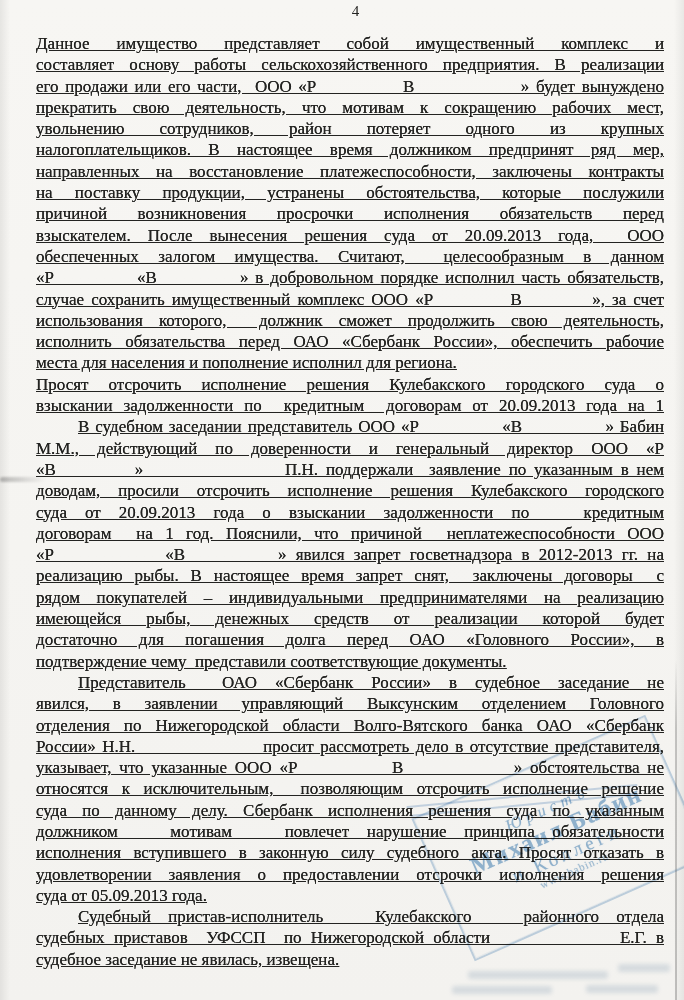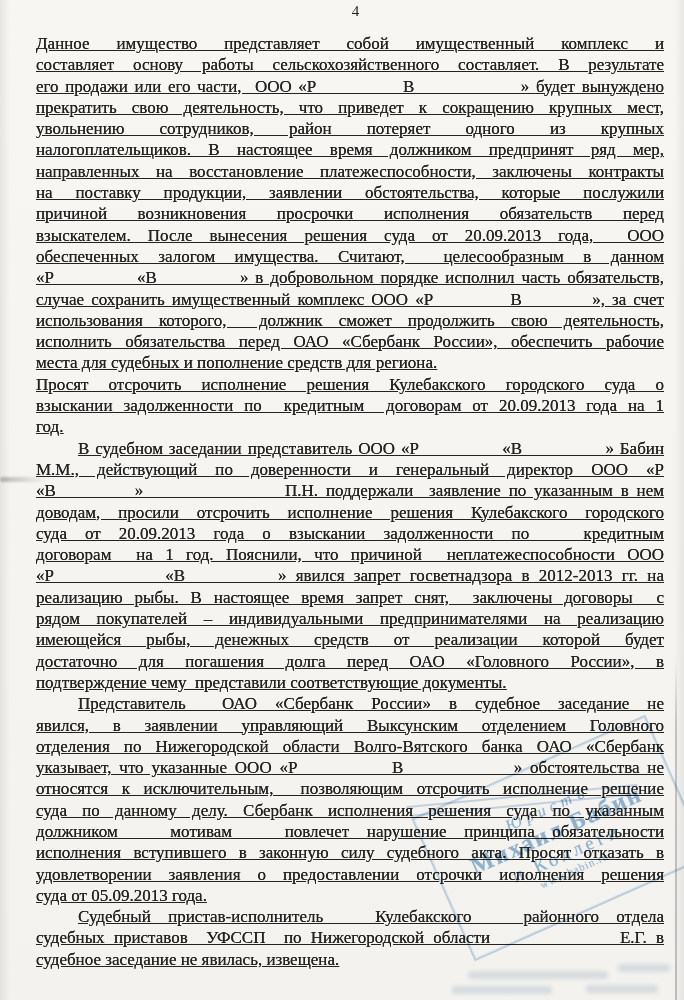--- a/index.html
+++ b/index.html
@@ -87,59 +87,59 @@
 </head>
 <body>
 
 <div class="page" style="--ink: #232321; --wm-color: #84aed2;">
 
   <div class="page-number">4</div>
 
   <div class="text-block" id="paragraphs">
       <div class="para">
         <div class="line">Данное имущество представляет собой имущественный комплекс и</div>
-        <div class="line">составляет основу работы сельскохозяйственного составляет. В результате</div>
+        <div class="line">составляет основу работы сельскохозяйственного предприятия. В реализации</div>
         <div class="line">его продажи или его части,&nbsp; ООО «Р&nbsp;&nbsp;&nbsp;&nbsp;&nbsp;&nbsp;&nbsp;&nbsp;&nbsp;&nbsp;&nbsp;&nbsp;&nbsp;В&nbsp;&nbsp;&nbsp;&nbsp;&nbsp;&nbsp;&nbsp;&nbsp;&nbsp;&nbsp;&nbsp;&nbsp;&nbsp;&nbsp;&nbsp;&nbsp;» будет вынуждено</div>
-        <div class="line">прекратить свою деятельность, что приведет к сокращению крупных мест,</div>
+        <div class="line">прекратить свою деятельность, что мотивам к сокращению рабочих мест,</div>
         <div class="line">увольнению сотрудников, район потеряет одного из крупных</div>
         <div class="line">налогоплательщиков. В настоящее время должником предпринят ряд мер,</div>
         <div class="line">направленных на восстановление платежеспособности, заключены контракты</div>
-        <div class="line">на поставку продукции, заявлении обстоятельства, которые послужили</div>
+        <div class="line">на поставку продукции, устранены обстоятельства, которые послужили</div>
         <div class="line">причиной возникновения просрочки исполнения обязательств перед</div>
         <div class="line">взыскателем. После вынесения решения суда от 20.09.2013 года,&nbsp;&nbsp;ООО</div>
         <div class="line">обеспеченных залогом имущества. Считают,&nbsp; целесообразным в данном</div>
         <div class="line">«Р&nbsp;&nbsp;&nbsp;&nbsp;&nbsp;&nbsp;&nbsp;&nbsp;&nbsp;&nbsp;&nbsp;&nbsp;«В&nbsp;&nbsp;&nbsp;&nbsp;&nbsp;&nbsp;&nbsp;&nbsp;&nbsp;&nbsp;&nbsp;&nbsp;» в добровольном порядке исполнил часть обязательств,</div>
         <div class="line">случае сохранить имущественный комплекс ООО «Р&nbsp;&nbsp;&nbsp;&nbsp;&nbsp;&nbsp;&nbsp;&nbsp;&nbsp;&nbsp;&nbsp;В&nbsp;&nbsp;&nbsp;&nbsp;&nbsp;&nbsp;&nbsp;&nbsp;&nbsp;&nbsp;», за счет</div>
         <div class="line">использования которого,&nbsp; должник сможет продолжить свою деятельность,</div>
         <div class="line">исполнить обязательства перед ОАО «Сбербанк России», обеспечить рабочие</div>
-        <div class="line last">места для судебных и пополнение средств для региона.</div>
+        <div class="line last">места для населения и пополнение исполнил для региона.</div>
       </div>
       <div class="para">
         <div class="line">Просят отсрочить исполнение решения Кулебакского городского суда о</div>
         <div class="line">взыскании задолженности по&nbsp; кредитным&nbsp; договорам от 20.09.2013 года на 1</div>
-        <div class="line last">год.</div>
       </div>
       <div class="para">
         <div class="line indent">В судебном заседании представитель ООО «Р&nbsp;&nbsp;&nbsp;&nbsp;&nbsp;&nbsp;&nbsp;&nbsp;&nbsp;&nbsp;&nbsp;&nbsp;&nbsp;&nbsp;«В&nbsp;&nbsp;&nbsp;&nbsp;&nbsp;&nbsp;&nbsp;&nbsp;&nbsp;&nbsp;&nbsp;&nbsp;&nbsp;&nbsp;» Бабин</div>
         <div class="line">М.М., действующий по доверенности и генеральный директор ООО «Р</div>
         <div class="line">«В&nbsp;&nbsp;&nbsp;&nbsp;&nbsp;&nbsp;&nbsp;&nbsp;&nbsp;&nbsp;»&nbsp;&nbsp;&nbsp;&nbsp;&nbsp;&nbsp;&nbsp;&nbsp;&nbsp;&nbsp;&nbsp;&nbsp;&nbsp;&nbsp;&nbsp;&nbsp;&nbsp;&nbsp;П.Н. поддержали&nbsp; заявление по указанным в нем</div>
         <div class="line">доводам, просили отсрочить исполнение решения Кулебакского городского</div>
         <div class="line">суда от 20.09.2013 года о взыскании задолженности по&nbsp;&nbsp;&nbsp;кредитным</div>
         <div class="line">договорам&nbsp; на 1 год. Пояснили, что причиной&nbsp; неплатежеспособности ООО</div>
         <div class="line">«Р&nbsp;&nbsp;&nbsp;&nbsp;&nbsp;&nbsp;&nbsp;&nbsp;&nbsp;&nbsp;&nbsp;&nbsp;«В&nbsp;&nbsp;&nbsp;&nbsp;&nbsp;&nbsp;&nbsp;&nbsp;&nbsp;&nbsp;» явился запрет госветнадзора в 2012-2013 гг. на</div>
         <div class="line">реализацию рыбы. В настоящее время запрет снят,&nbsp; заключены договоры&nbsp; с</div>
         <div class="line">рядом покупателей – индивидуальными предпринимателями на реализацию</div>
         <div class="line">имеющейся рыбы, денежных средств от реализации которой будет</div>
         <div class="line">достаточно для погашения долга перед ОАО «Головного России», в</div>
         <div class="line last">подтверждение чему&nbsp; представили соответствующие документы.</div>
       </div>
       <div class="para">
         <div class="line indent">Представитель&nbsp; ОАО «Сбербанк России» в судебное заседание не</div>
         <div class="line">явился, в заявлении управляющий Выксунским отделением Головного</div>
         <div class="line">отделения по Нижегородской области Волго-Вятского банка ОАО «Сбербанк</div>
+        <div class="line">России» Н.Н.&nbsp;&nbsp;&nbsp;&nbsp;&nbsp;&nbsp;&nbsp;&nbsp;&nbsp;&nbsp;&nbsp;&nbsp;&nbsp;&nbsp;&nbsp;&nbsp;&nbsp;&nbsp;&nbsp;&nbsp;просит рассмотреть дело в отсутствие представителя,</div>
         <div class="line">указывает, что указанные ООО «Р&nbsp;&nbsp;&nbsp;&nbsp;&nbsp;&nbsp;&nbsp;&nbsp;&nbsp;&nbsp;&nbsp;&nbsp;В&nbsp;&nbsp;&nbsp;&nbsp;&nbsp;&nbsp;&nbsp;&nbsp;&nbsp;&nbsp;&nbsp;&nbsp;&nbsp;&nbsp;» обстоятельства не</div>
         <div class="line">относятся к исключительным,&nbsp; позволяющим отсрочить исполнение решение</div>
         <div class="line">суда по данному делу. Сбербанк исполнения решения суда по указанным</div>
         <div class="line">должником&nbsp;&nbsp;&nbsp;мотивам&nbsp;&nbsp;&nbsp;повлечет нарушение принципа обязательности</div>
         <div class="line">исполнения вступившего в законную силу судебного акта. Просят отказать в</div>
         <div class="line">удовлетворении заявления о предоставлении отсрочки исполнения решения</div>
         <div class="line last">суда от 05.09.2013 года.</div>
       </div>
       <div class="para">
         <div class="line indent">Судебный пристав-исполнитель&nbsp;&nbsp;&nbsp;Кулебакского&nbsp;&nbsp;&nbsp;районного отдела</div>

